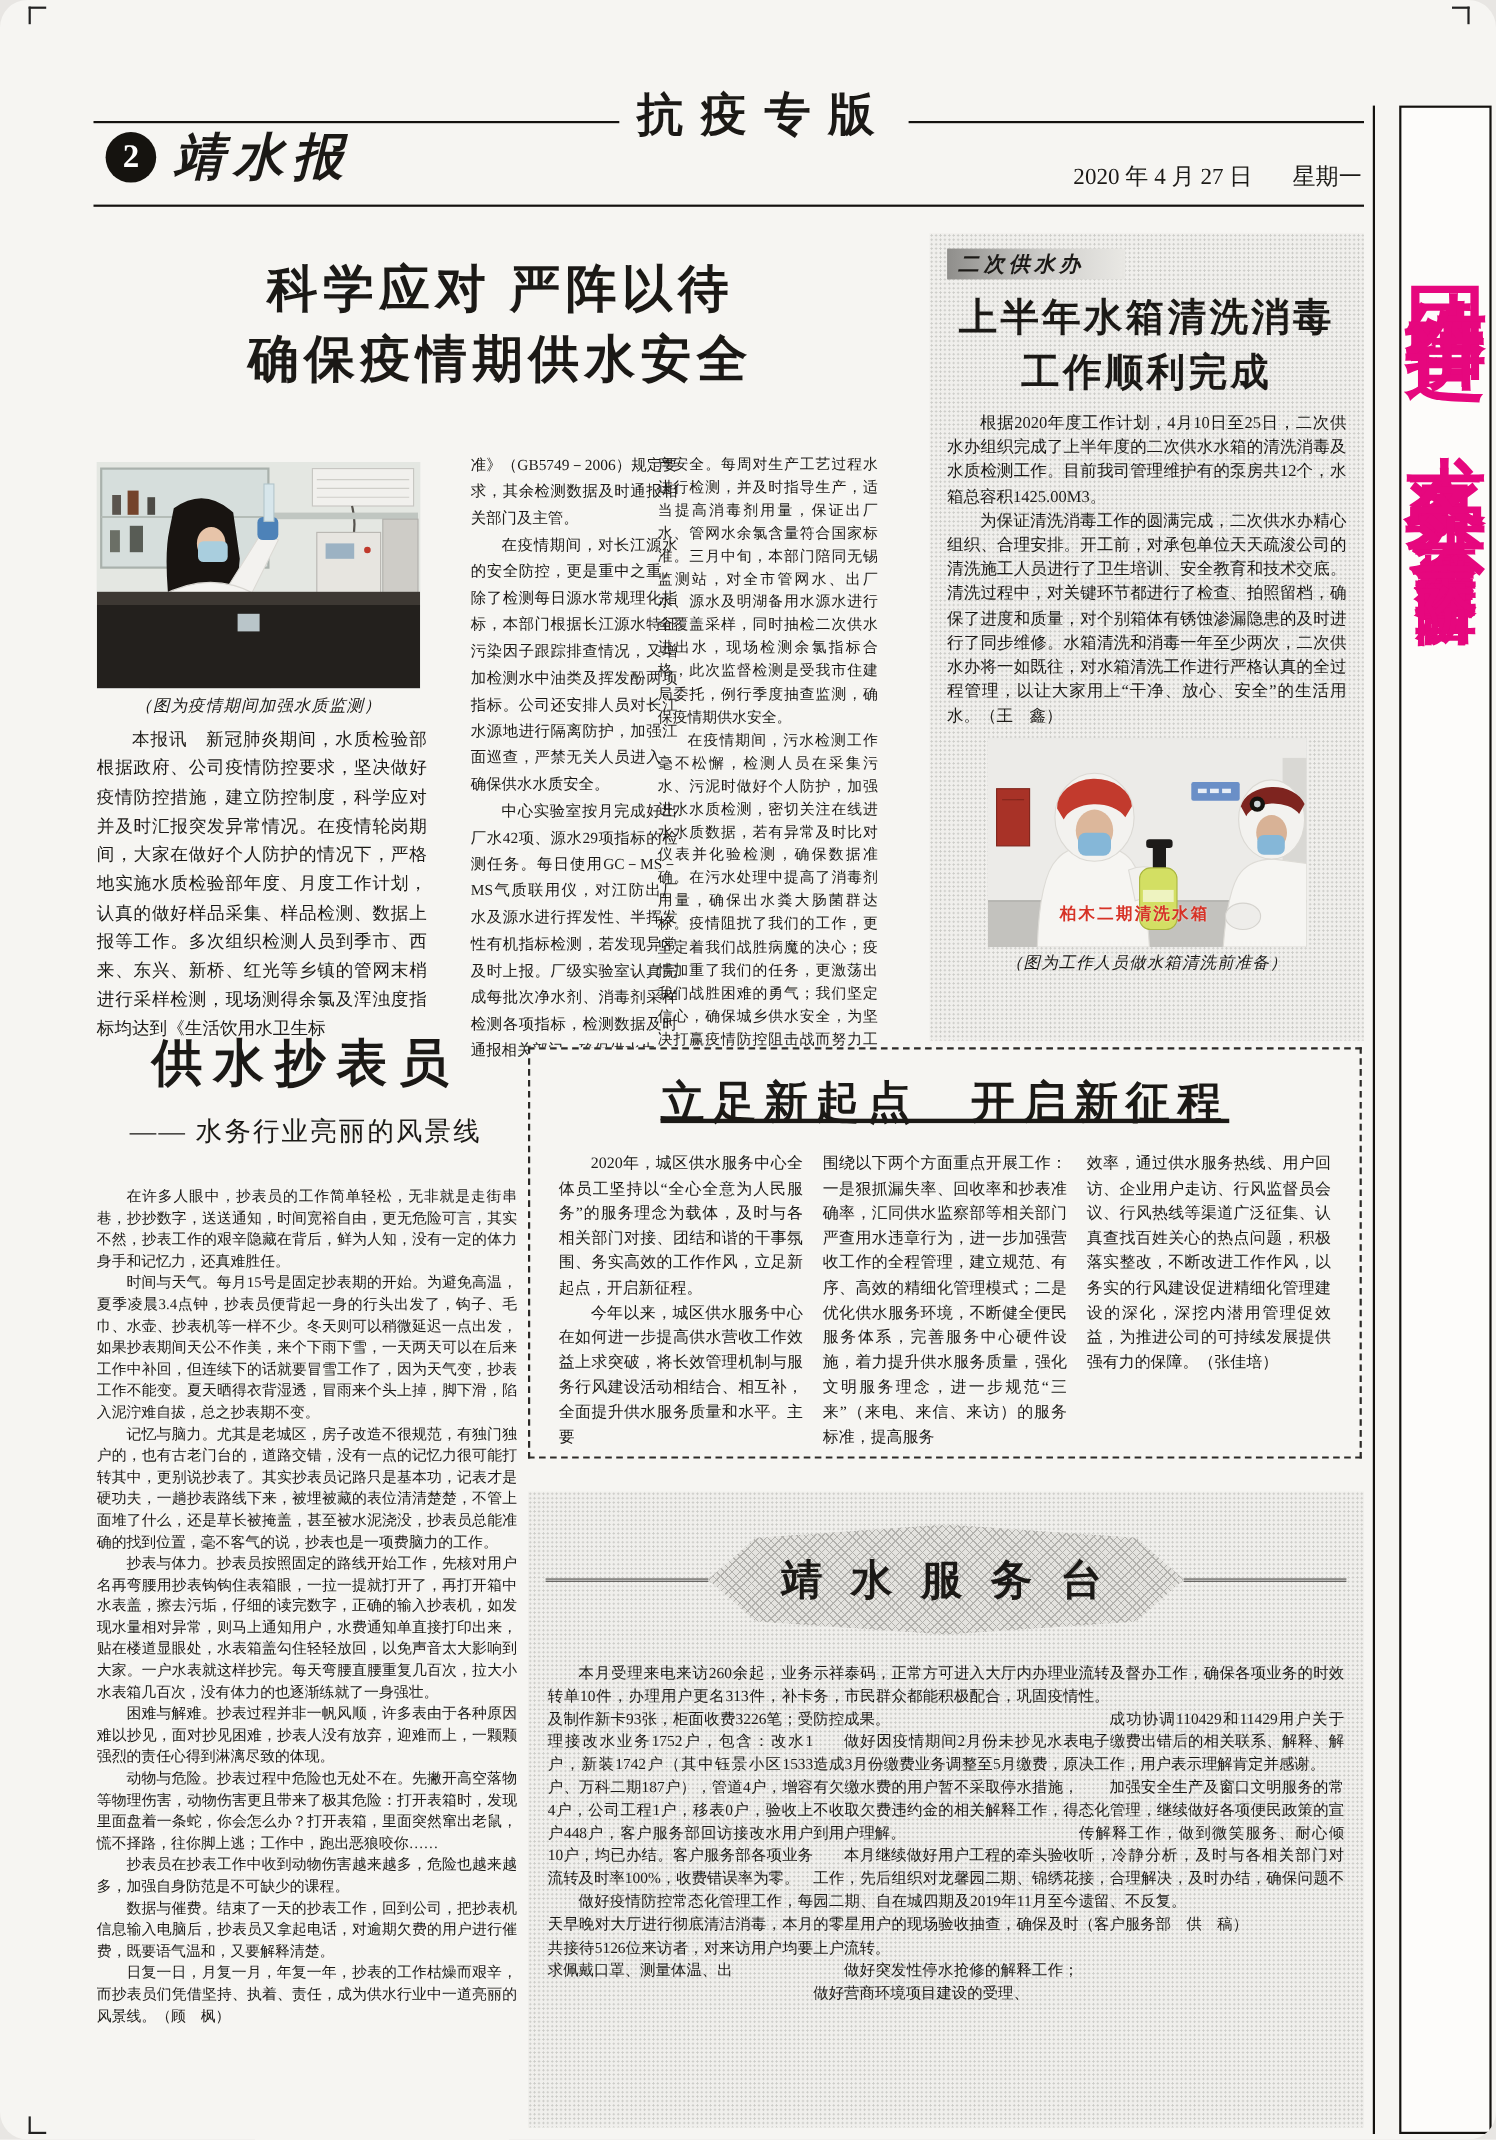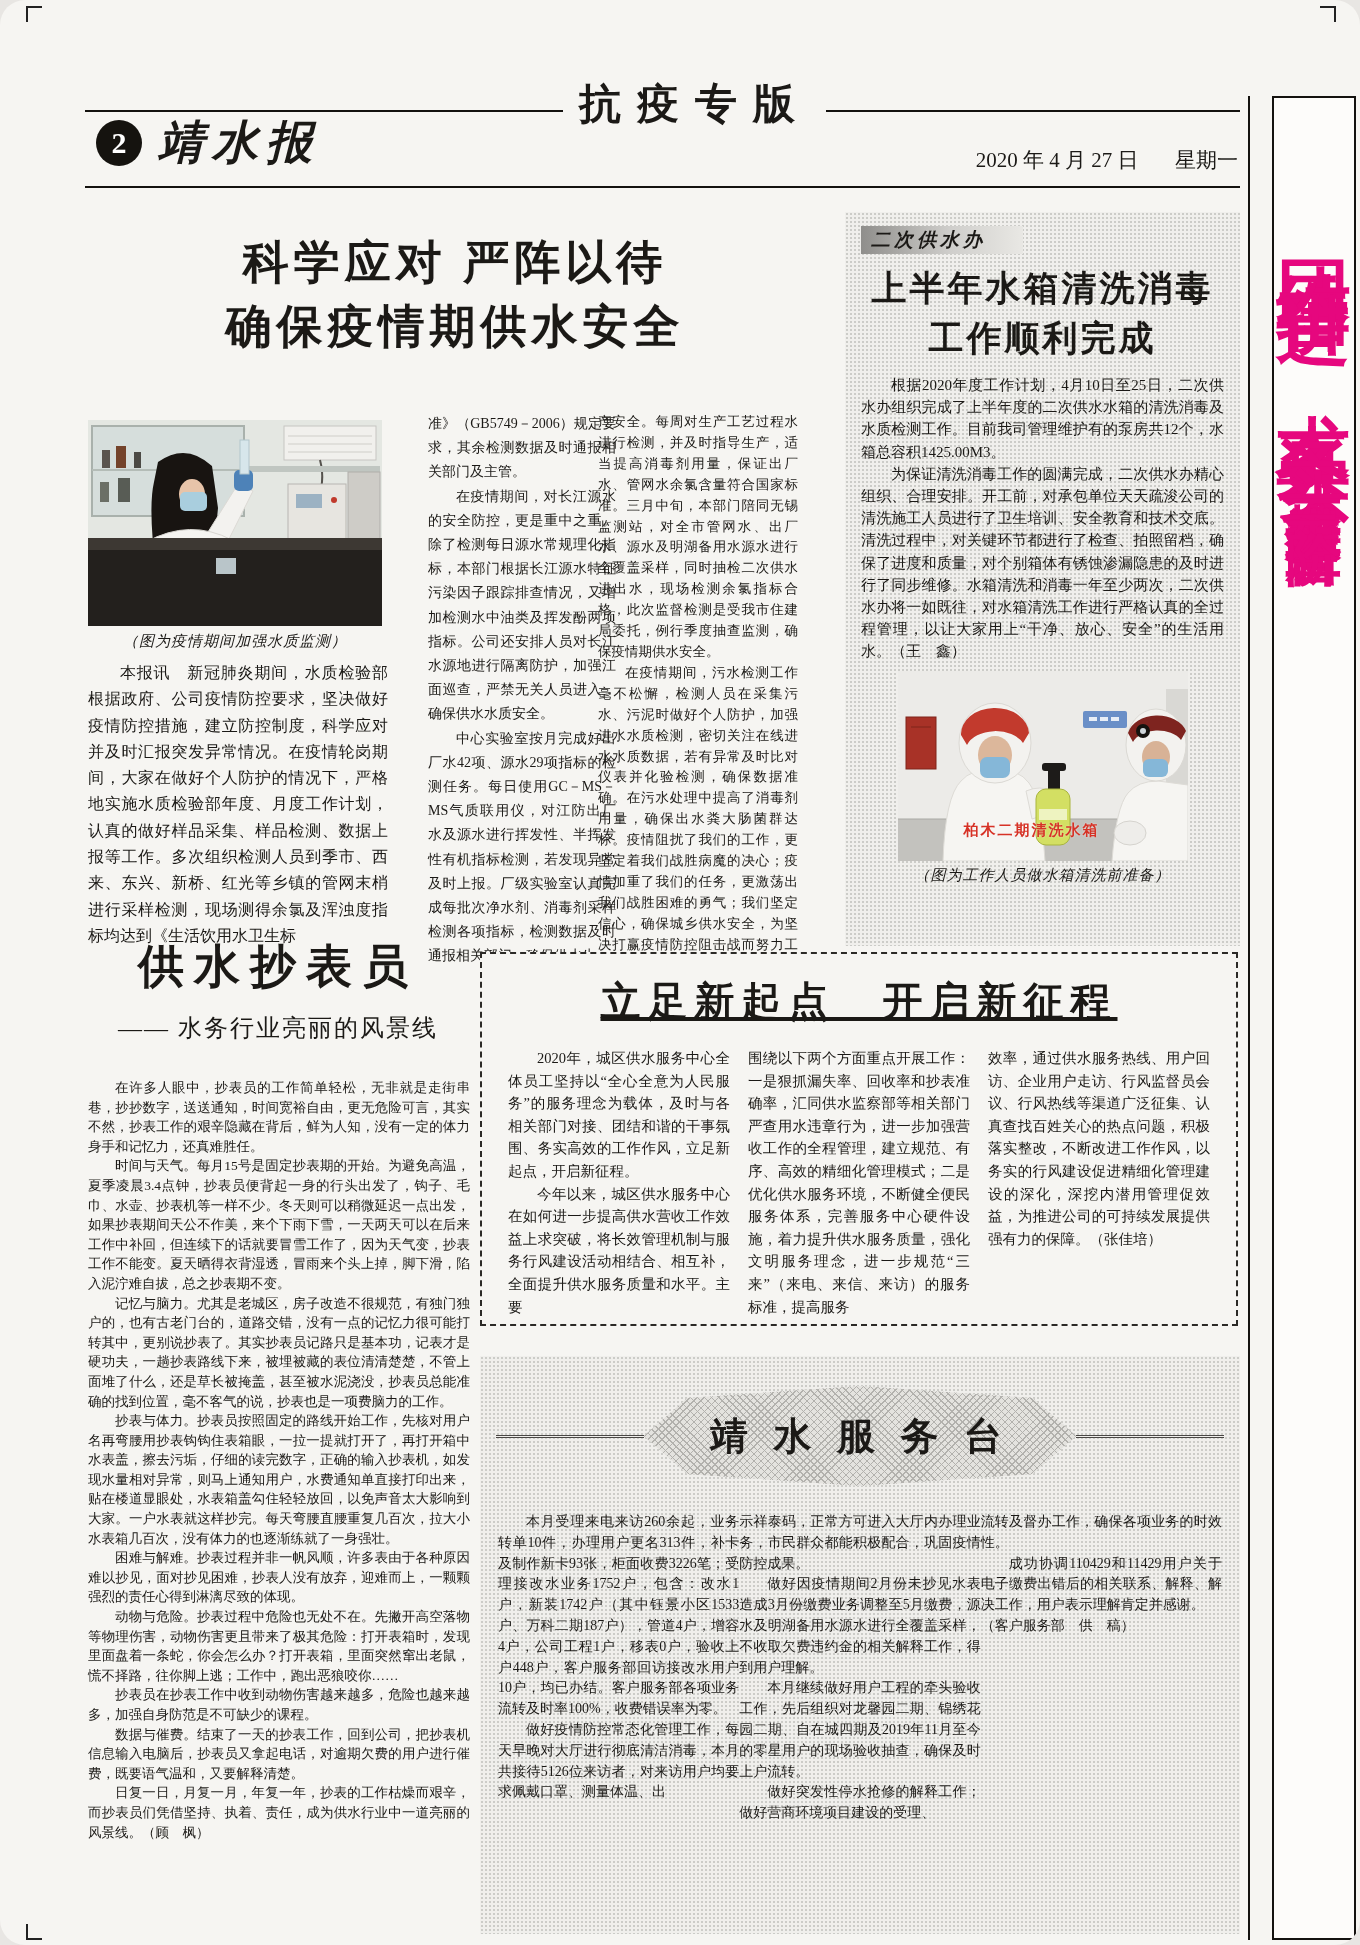--- a/index.html
+++ b/index.html
@@ -229,27 +229,28 @@
       </div>
       <div class="band-line"></div>
     </div>
     <div class="a5-cols">
       <div>
         <p class="para">本月受理来电来访260余起，业务转单10件，办理用户更名313件，补卡及制作新卡93张，柜面收费3226笔；受理接改水业务1752户，包含：改水1户，新装1742户（其中钰景小区1533户、万科二期187户），管道4户，增容4户，公司工程1户，移表0户，验收上户448户，客户服务部回访接改水用户10户，均已办结。客户服务部各项业务流转及时率100%，收费错误率为零。</p>
         <p class="para">做好疫情防控常态化管理工作，每天早晚对大厅进行彻底清洁消毒，本月共接待5126位来访者，对来访用户均要求佩戴口罩、测量体温、出</p>
       </div>
       <div>
         <p class="para noindent">示祥泰码，正常方可进入大厅内办理业务，市民群众都能积极配合，巩固疫情防控成果。</p>
-        <p class="para">做好因疫情期间2月份未抄见水表造成3月份缴费业务调整至5月缴费，源水及明湖备用水源水进行全覆盖采样，不收取欠费违约金的相关解释工作，得到用户理解。</p>
+        <p class="para">做好因疫情期间2月份未抄见水表造成3月份缴费业务调整至5月缴费，原有欠缴水费的用户暂不采取停水措施，不收取欠费违约金的相关解释工作，得到用户理解。</p>
         <p class="para">本月继续做好用户工程的牵头验收工作，先后组织对龙馨园二期、锦绣花园二期、自在城四期及2019年11月至今的零星用户的现场验收抽查，确保及时上户流转。</p>
         <p class="para">做好突发性停水抢修的解释工作；做好营商环境项目建设的受理、</p>
       </div>
       <div>
         <p class="para noindent">流转及督办工作，确保各项业务的时效性。</p>
         <p class="para">成功协调110429和11429用户关于电子缴费出错后的相关联系、解释、解决工作，用户表示理解肯定并感谢。</p>
+        <p class="para">加强安全生产及窗口文明服务的常态化管理，继续做好各项便民政策的宣传解释工作，做到微笑服务、耐心倾听，冷静分析，及时与各相关部门对接，合理解决，及时办结，确保问题不遗留、不反复。</p>
         <p class="para noindent">（客户服务部　供　稿）</p>
       </div>
     </div>
   </div>
 
   <div class="abs vrule" style="left:1248px;top:96px;height:1844px;"></div>
   <div class="abs side-banner" style="left:1272px;top:96px;width:84px;height:1844px;">
     <div class="vtext big" style="margin-top:104px;color:#e6077e;">团结奋进</div>
     <div class="vtext big" style="margin-top:112px;color:#e6077e;">求真务实</div>
     <div class="vtext small" style="margin-top:58px;color:#e6077e;">全面推进供水工作再上新台阶</div>

